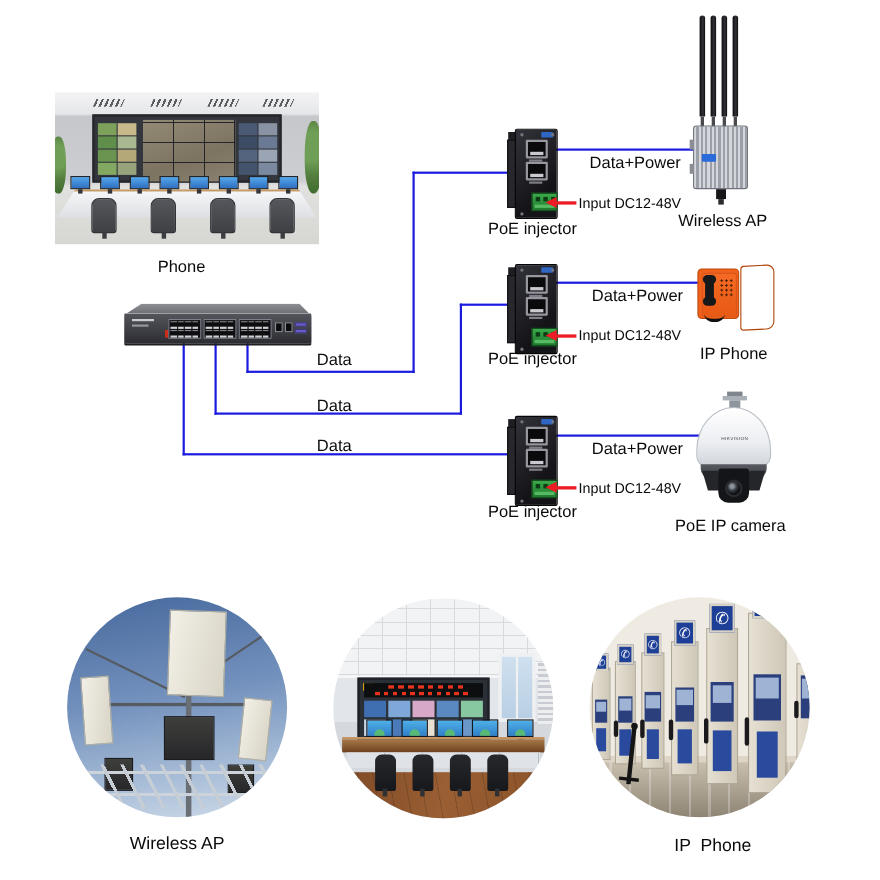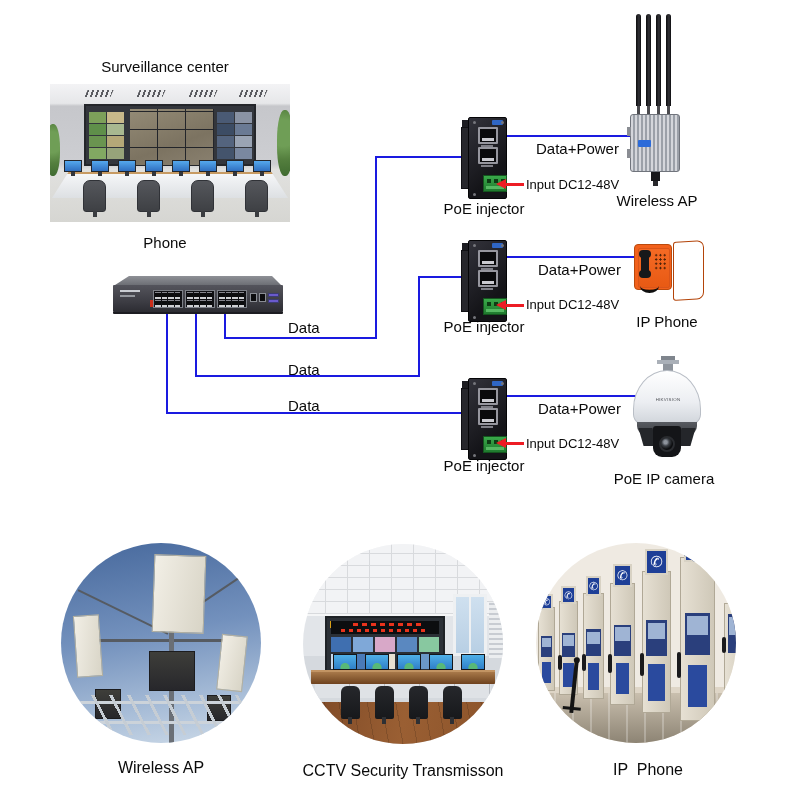--- a/index.html
+++ b/index.html
@@ -200,21 +200,20 @@
   .k-hs{position:absolute;left:-12%;top:58%;width:4px;height:16%;background:#1a1a1c;border-radius:2px;}
   .stanchion{position:absolute;left:36px;top:118px;width:4px;height:52px;background:#141414;transform:rotate(6deg);}
   .stanchion::before{content:"";position:absolute;left:-7px;top:46px;width:18px;height:3px;background:#141414;}
   .stanchion::after{content:"";position:absolute;left:-1px;top:-4px;width:6px;height:6px;border-radius:50%;background:#141414;}
 </style>
 </head>
 <body>
 
 <div id="stage">
 
-  <div class="lbl center" style="left:65px;top:58px;width:200px;">Surveillance center</div>
   <div class="lbl center" style="left:115px;top:234px;width:100px;">Phone</div>
 
   <div class="abs sc">
     <div class="light" style="left:36px"></div>
     <div class="light" style="left:88px"></div>
     <div class="light" style="left:140px"></div>
     <div class="light" style="left:190px"></div>
     <div class="vwall">
       <div class="vw-grid vw-l">
         <div class="cell"></div>
@@ -525,16 +524,15 @@
         <div class="k-hs"></div>
     </div>
     <div class="kiosk" style="left:188px;top:60px;width:26px;height:100px">
       <div class="k-mid" style="top:10%;height:40%"></div>
         <div class="k-hs" style="top:34%"></div>
     </div>
     <div class="stanchion"></div>
   </div>
 
   <div class="cap" style="left:73px;top:759px;width:176px">Wireless AP</div>
-  <div class="cap" style="left:283px;top:762px;width:240px">CCTV Security Transmisson</div>
   <div class="cap" style="left:568px;top:761px;width:160px">IP  Phone</div>
 
 </div>
 
 </body></html>

